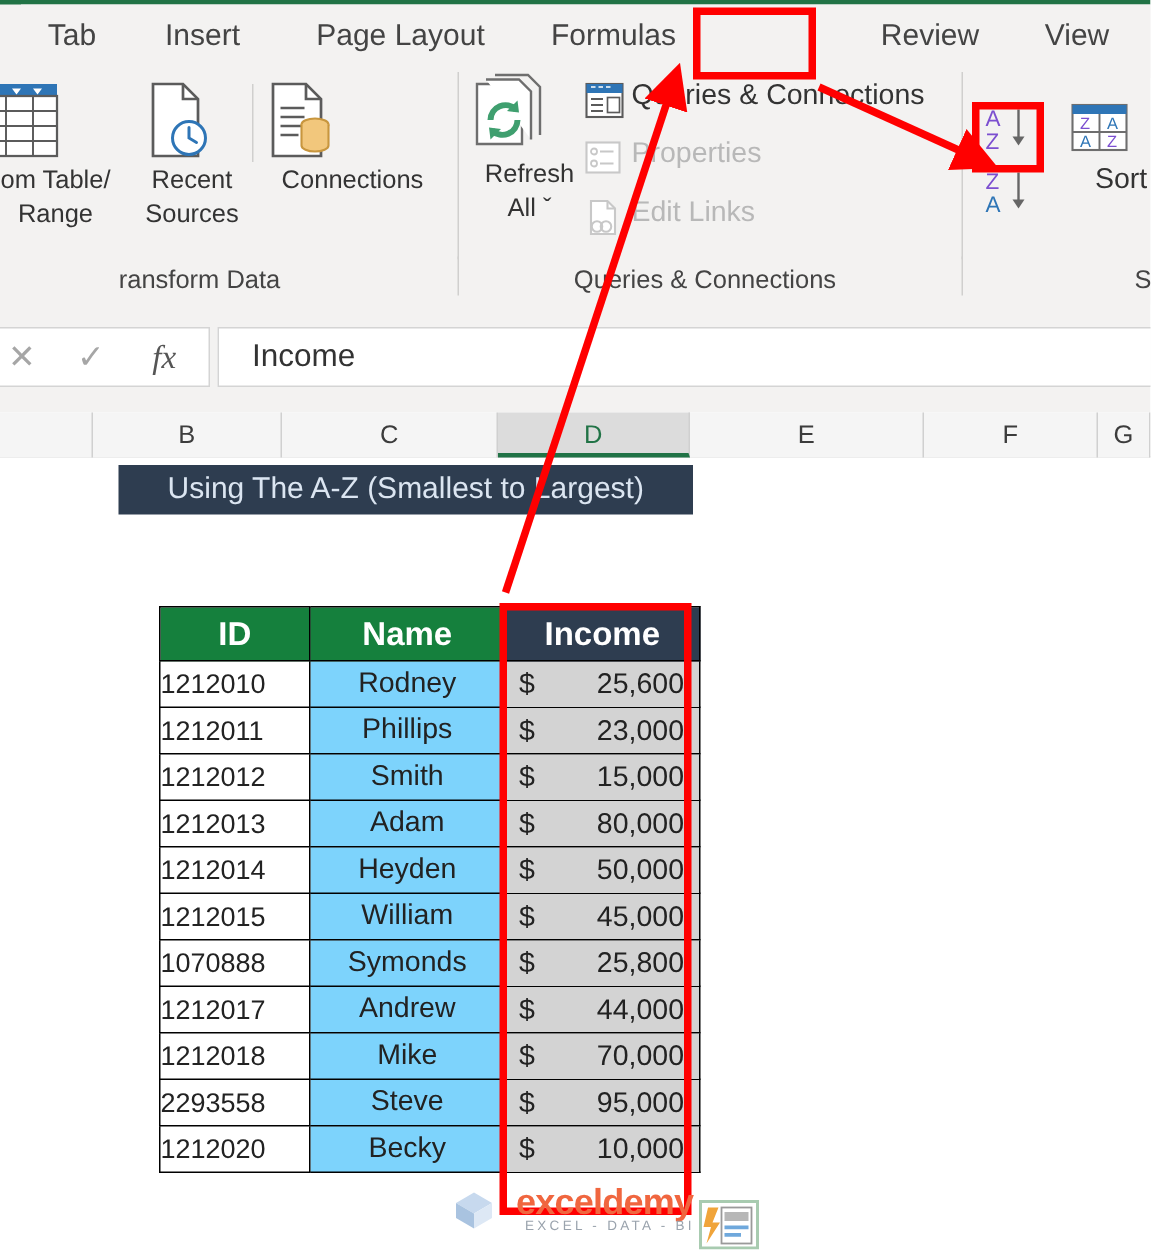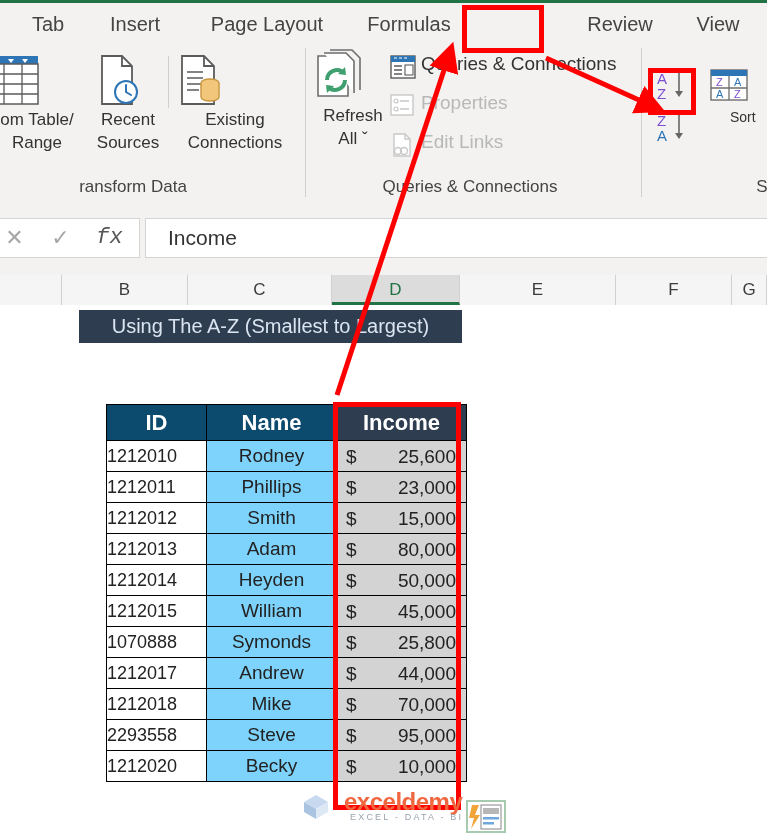--- a/index.html
+++ b/index.html
@@ -70,21 +70,21 @@
   #title-banner {
     position: absolute; left: 79px; top: 310px; width: 383px; height: 33px;
     background: #2e3d50; color: #dbe5f1;
     font-size: 20px; line-height: 33px; text-align: center; white-space: nowrap;
   }
 
   
   #data-table { position: absolute; left: 106px; top: 404px; border-collapse: collapse; }
   #data-table td, #data-table th { border: 1px solid #000000; padding: 0; }
   .th-cell {
-    background: #0c4a6e; color: #ffffff;
+    background: #15803d; color: #ffffff;
     font-size: 22px; font-weight: bold; text-align: center; height: 36px;
   }
   .c-id { width: 100px; font-size: 18px; color: #222; text-align: left; height: 31px; background: #ffffff; }
   .c-name { width: 130px; font-size: 19px; color: #222; text-align: center; height: 31px; background: #7dd3fc; }
   .c-income {
     width: 130px; height: 31px; background: #d3d3d3;
     font-size: 19px; color: #222;
     position: relative;
   }
   .c-income .cur { position: absolute; left: 9px; top: 0; line-height: 31px; }
@@ -151,21 +151,20 @@
     <div class="rib-item" style="left:170px; top:0px; width:130px;">
       <span class="rib-icon">
         <svg width="56" height="56" viewBox="0 0 56 56">
           <path d="M12 4 h22 l10 10 v38 H12z" fill="#ffffff" stroke="#5b5b5b" stroke-width="1.8"></path>
           <path d="M34 4 v10 h10" fill="none" stroke="#5b5b5b" stroke-width="1.8"></path>
           <path d="M17 20h16 M17 26h16 M17 32h16 M17 38h12" stroke="#5b5b5b" stroke-width="1.6"></path>
           <ellipse cx="40" cy="31" rx="9" ry="4" fill="#f2c77c" stroke="#c8963e" stroke-width="1.4"></ellipse>
           <path d="M31 31 v14 a9 4 0 0 0 18 0 v-14" fill="#f2c77c" stroke="#c8963e" stroke-width="1.4"></path>
         </svg>
       </span>
-      <div class="rib-label">Existing</div>
       <div class="rib-label">Connections</div>
     </div>
 
     <div class="group-sep" style="left:305px; top:-4px; height:125px;"></div>
 
     <div class="rib-item" style="left:312px; top:0px; width:82px;">
       <span class="rib-icon">
         <svg width="54" height="52" viewBox="0 0 54 52">
           <path d="M6 4 h22 l8 8 v32 H6z" fill="#ffffff" stroke="#6e6e6e" stroke-width="1.6"></path>
           <path d="M12 1 h22 l8 8 v32" fill="#ffffff" stroke="#6e6e6e" stroke-width="1.6"></path>
@@ -241,38 +240,38 @@
       <svg width="46" height="40" viewBox="0 0 46 40" style="margin:0 auto;">
         <rect x="5" y="2" width="36" height="30" fill="#ffffff" stroke="#6e6e6e" stroke-width="1.4"></rect>
         <rect x="5" y="2" width="36" height="6" fill="#2e75b6"></rect>
         <path d="M23 8 v24" stroke="#6e6e6e" stroke-width="1.3"></path>
         <path d="M5 20 h36" stroke="#6e6e6e" stroke-width="1.3"></path>
         <text x="10" y="18" font-family="Liberation Sans, sans-serif" font-size="11" fill="#7c4fd0">Z</text>
         <text x="10" y="30" font-family="Liberation Sans, sans-serif" font-size="11" fill="#2e75b6">A</text>
         <text x="28" y="18" font-family="Liberation Sans, sans-serif" font-size="11" fill="#2e75b6">A</text>
         <text x="28" y="30" font-family="Liberation Sans, sans-serif" font-size="11" fill="#7c4fd0">Z</text>
       </svg>
-      <div style="font-size:14px; color:#333; margin-top:1px;margin-left:28px;">Sort</div>
+      <div style="font-size:19px; color:#333; margin-top:1px;margin-left:28px;">Sort</div>
     </div>
   </div>
 
   <div id="ribbon-groups-bar">
     <div class="group-sep" style="left:305px; top:-2px; height:26px;"></div>
     <div class="group-sep" style="left:641px; top:-2px; height:26px;"></div>
   <div class="group-label" style="left: -12px; width: 290px; text-align: center;">ransform Data</div>
       <div class="group-label" style="left: 310px; width: 320px; text-align: center;">Queries &amp; Connections</div>
       <div class="group-label" style="left: 752px; width: 20px; text-align: center;">S</div>
     </div>
 </div>
 
 <div id="formula-area">
   <div id="namebox-row"></div>
   <div class="fbar-btn" style="left:-8px;">✕</div>
   <div class="fbar-btn" style="left:38px;">✓</div>
-  <div class="fbar-btn" style="left:87px; font-style:italic; color:#555; font-family:Liberation Mono, monospace;">fx</div>
+  <div class="fbar-btn" style="left:87px; font-style:italic; color:#555; font-family:Liberation Serif, serif;">fx</div>
   <div id="formula-input" placeholder="">Income</div>
 </div>
 
 <div id="grid-area">
   <div id="colhead-row">
       <div class="colhead" style="left: 0px; width: 62px;"></div>
       <div class="colhead" style="left: 62px; width: 126px;">B</div>
       <div class="colhead" style="left: 188px; width: 144px;">C</div>
       <div class="colhead selected" style="left: 332px; width: 128px;">D</div>
       <div class="colhead" style="left: 460px; width: 156px;">E</div>

